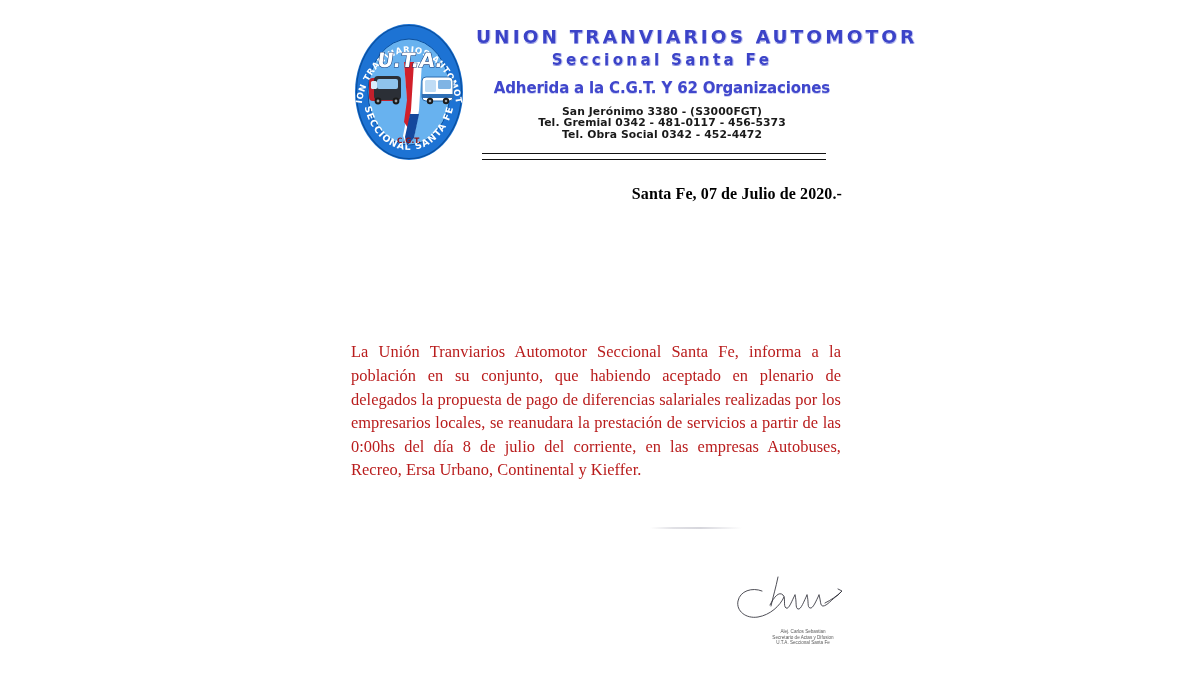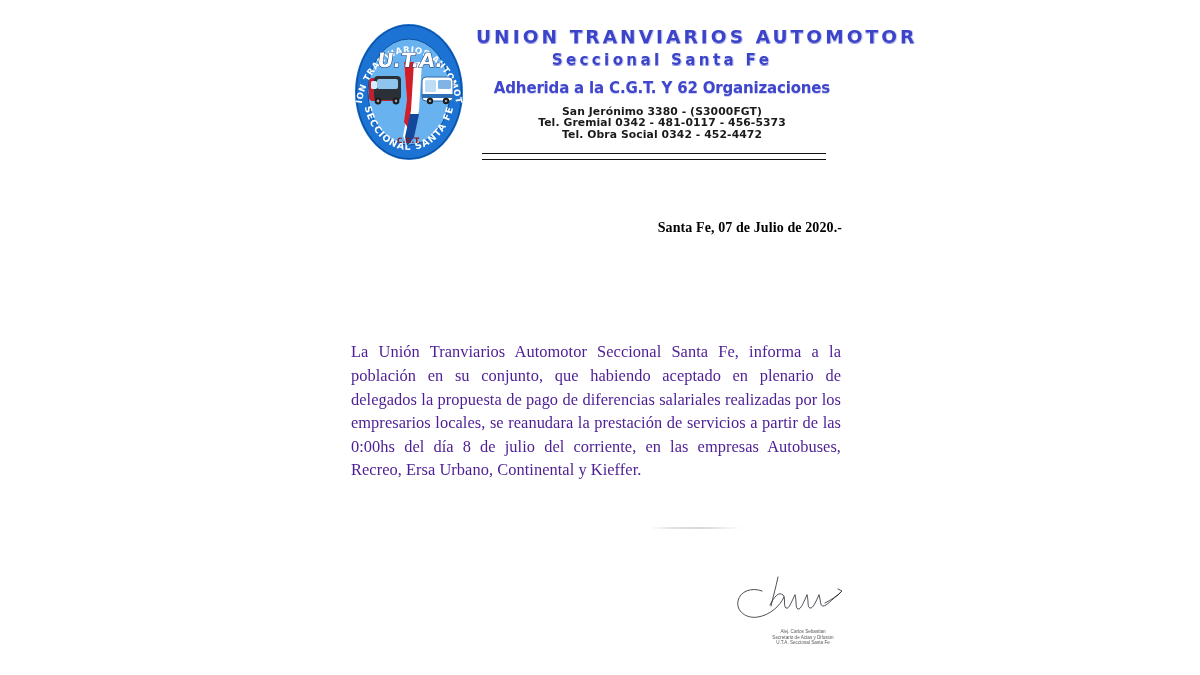--- a/index.html
+++ b/index.html
@@ -112,24 +112,23 @@
   }
   .rule + .rule { margin-top: 5px; }
 
   
   .dateline {
     position: absolute;
     right: 358px;
     top: 185px;
     font-family: "Liberation Serif", "DejaVu Serif", serif;
     font-weight: bold;
-    font-size: 14px;
+    font-size: 16px;
     letter-spacing: 0.1px;
     white-space: nowrap;
-    margin-top: 35px;
   }
 
   
   .doc-title {
     position: absolute;
     left: 0;
     right: 0;
     top: 238px;
     text-align: center;
   }
@@ -147,21 +146,21 @@
     position: absolute;
     left: 351px;
     top: 324px;
     width: 490px;
     text-align: justify;
     text-justify: inter-word;
     font-family: "Liberation Serif", "DejaVu Serif", serif;
     font-size: 16.4px;
     line-height: 23.6px;
     letter-spacing: 0.05px;
-    color: #4c1d95;
+    color: #b91c1c;
   }
 
   
   .signature {
     position: absolute;
     left: 726px;
     top: 575px;
     width: 130px;
     height: 75px;
   }

